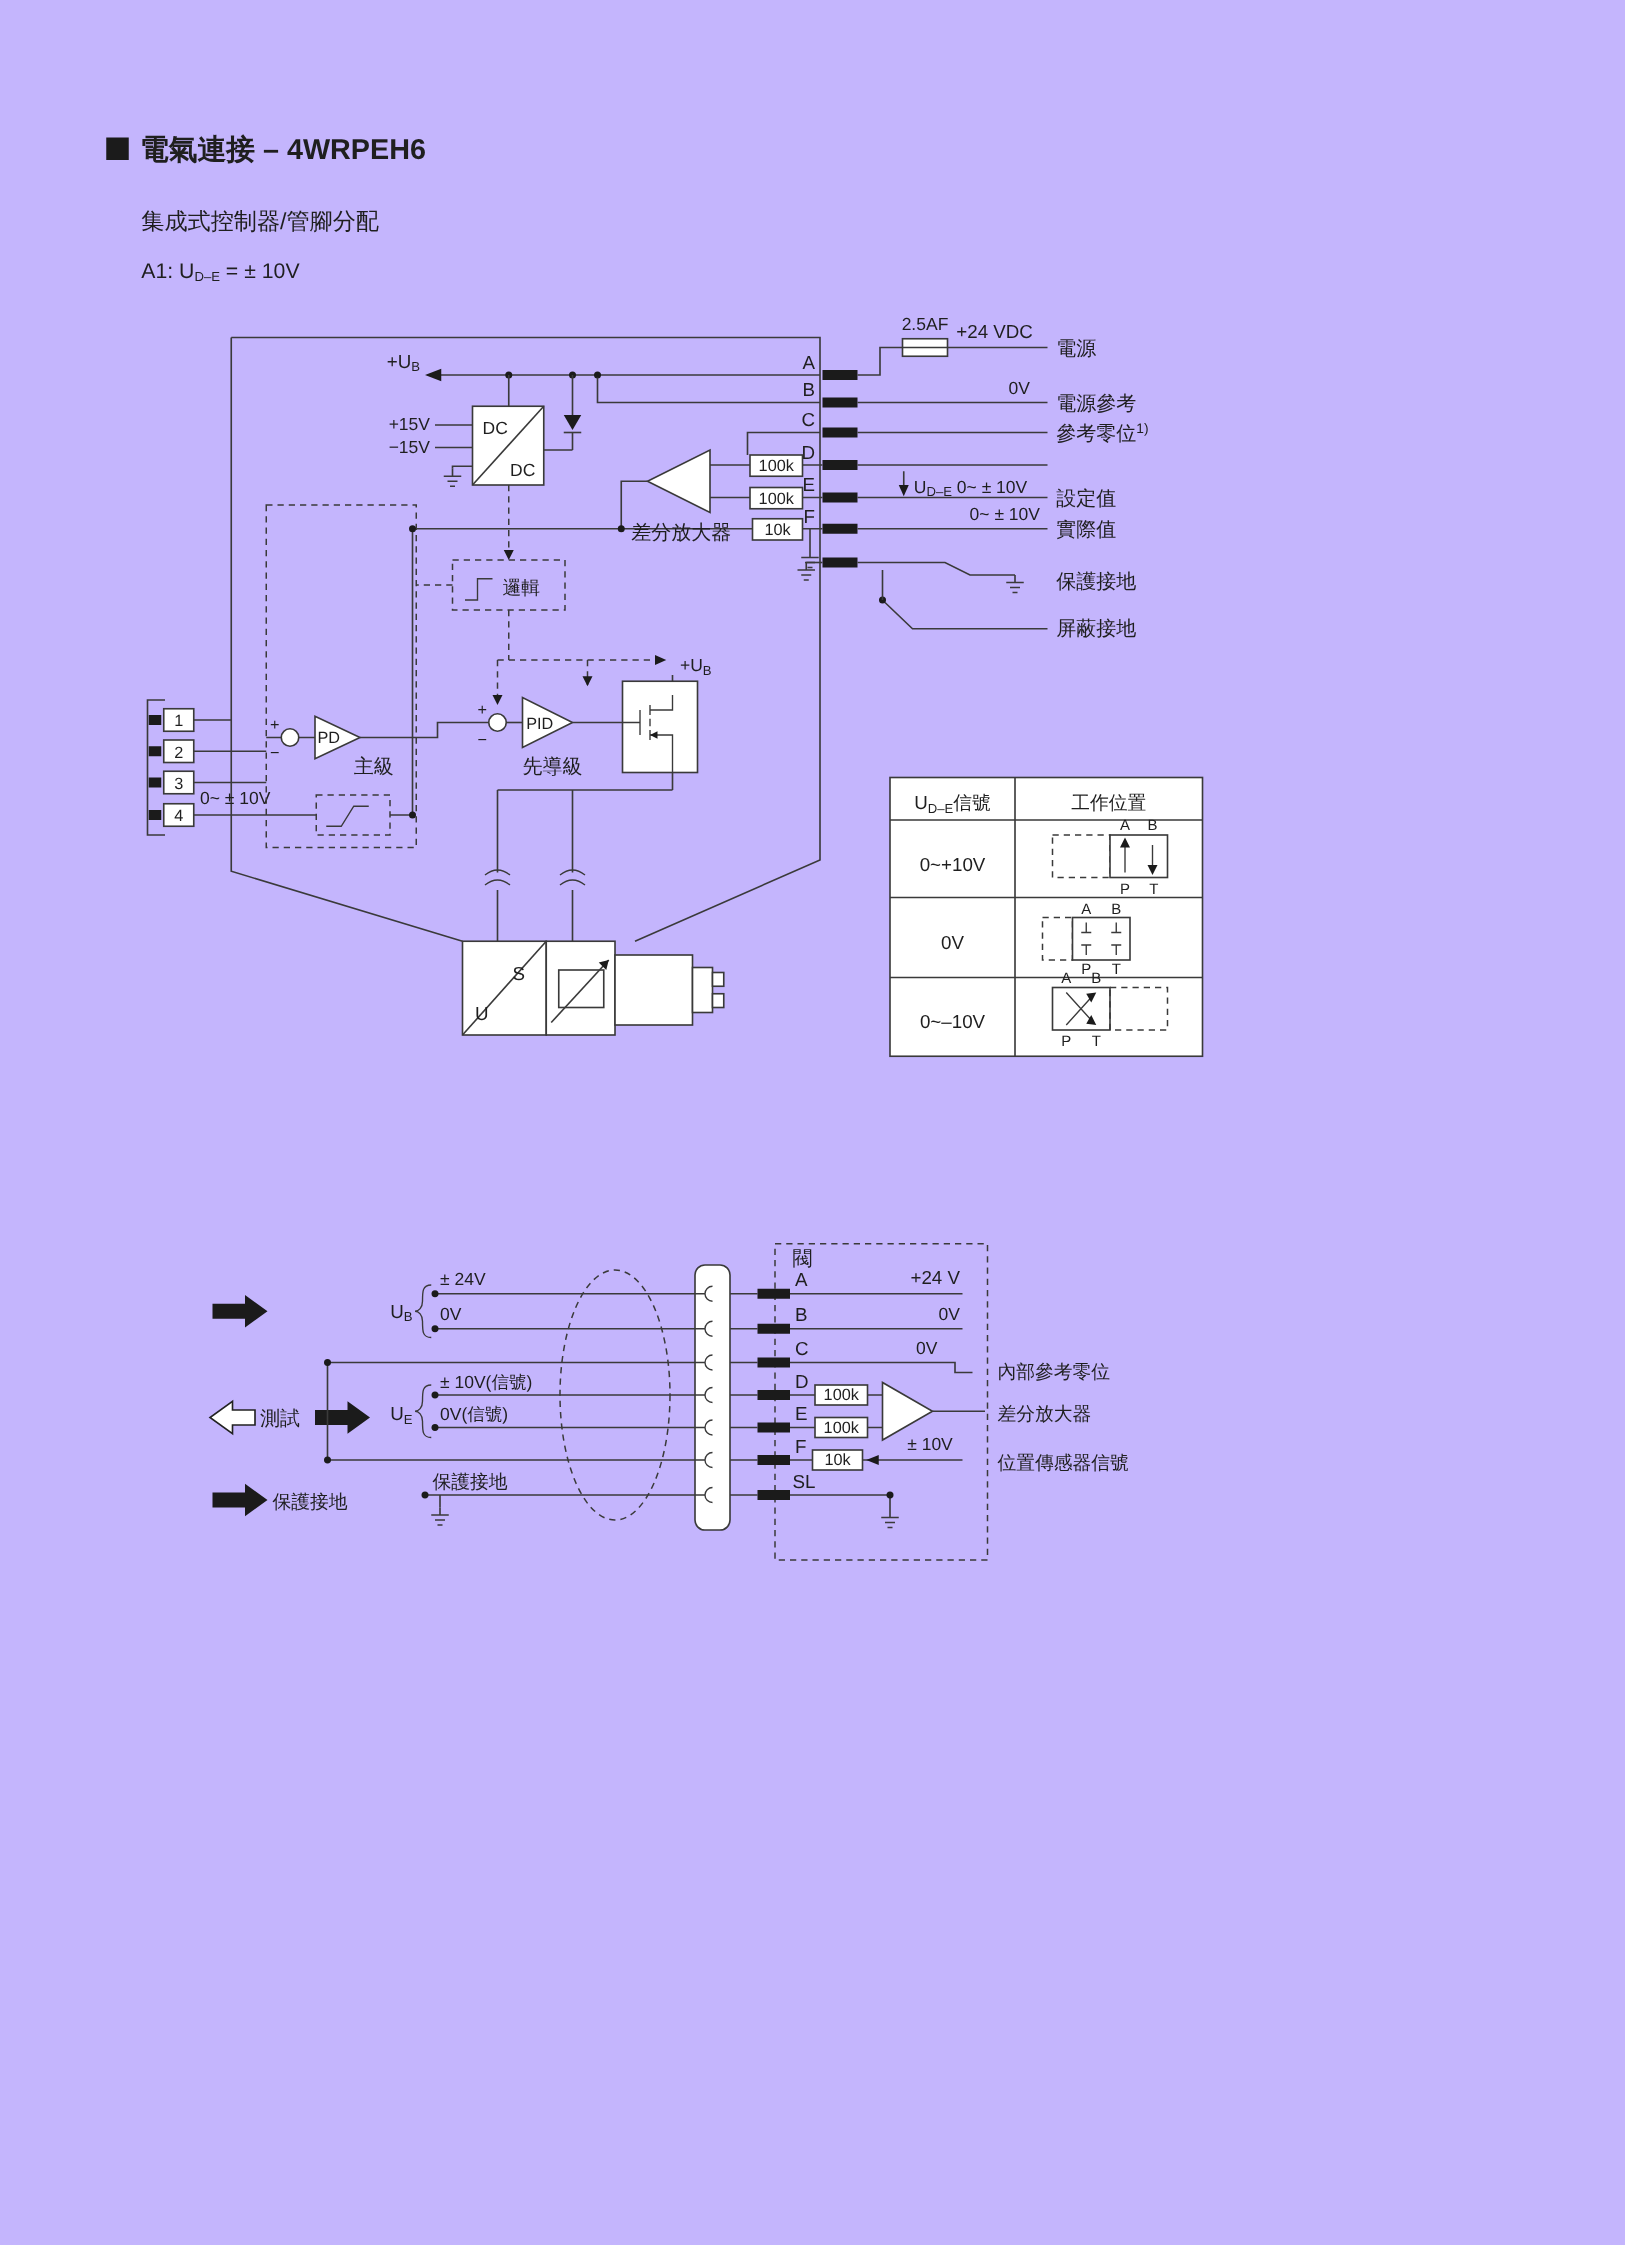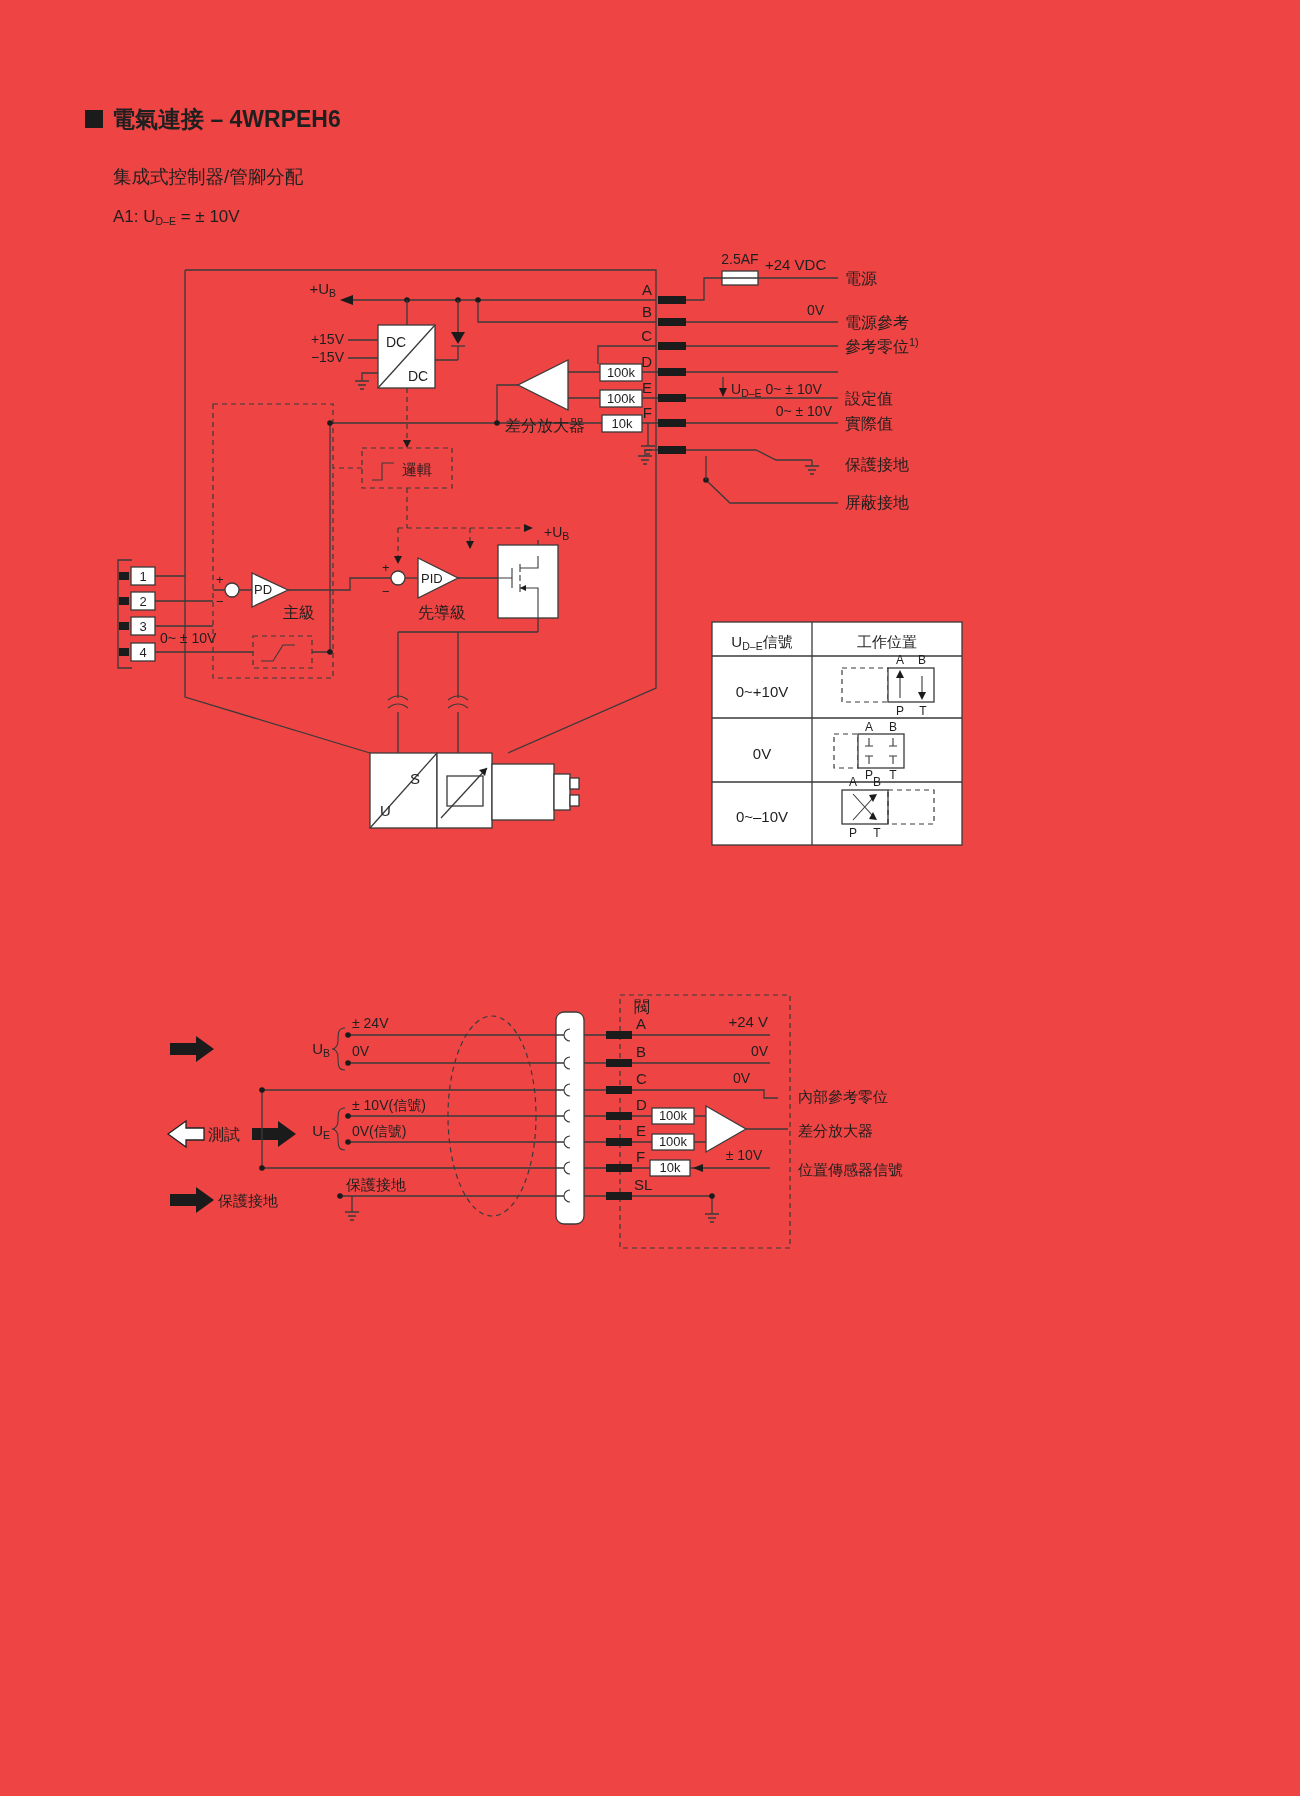--- a/index.html
+++ b/index.html
@@ -1,16 +1,16 @@
 <!DOCTYPE html>
 <html><head>
 <meta charset="utf-8">
 <style>
   html,body{margin:0;padding:0;background:#ffffff;}
-  #page{position:relative;width:1300px;height:1796px;background:#ef4444;overflow:hidden;}
+  #page{position:relative;width:1300px;height:1796px;background:#c4b5fd;overflow:hidden;}
   svg{position:absolute;left:0;top:0;}
   text{font-family:"Liberation Sans",sans-serif;fill:#1f1f1f;}
   .ln{stroke:#3a3a3a;stroke-width:1.3;fill:none;}
   .lnt{stroke:#3a3a3a;stroke-width:1.1;fill:none;}
   .lnd{stroke:#3a3a3a;stroke-width:1.2;fill:none;stroke-dasharray:5 4;}
   .blk{fill:#1b1b1b;stroke:none;}
   .box{fill:#fff;stroke:#3a3a3a;stroke-width:1.3;}
   .boxd{fill:none;stroke:#3a3a3a;stroke-width:1.2;stroke-dasharray:5 4;}
   .t12{font-size:12px;} .t13{font-size:13px;} .t14{font-size:14px;}
   .t15{font-size:15px;} .t16{font-size:16px;}

